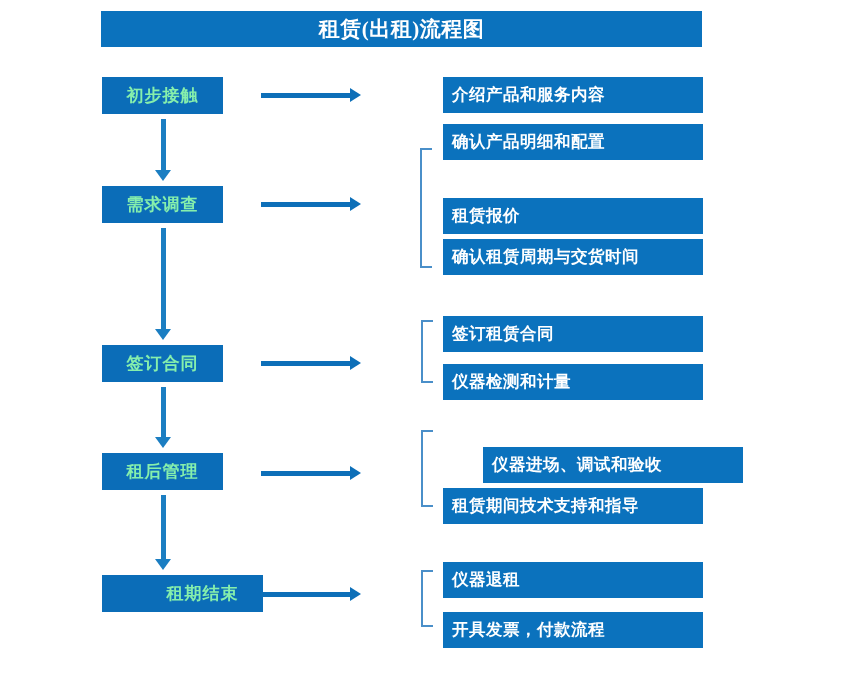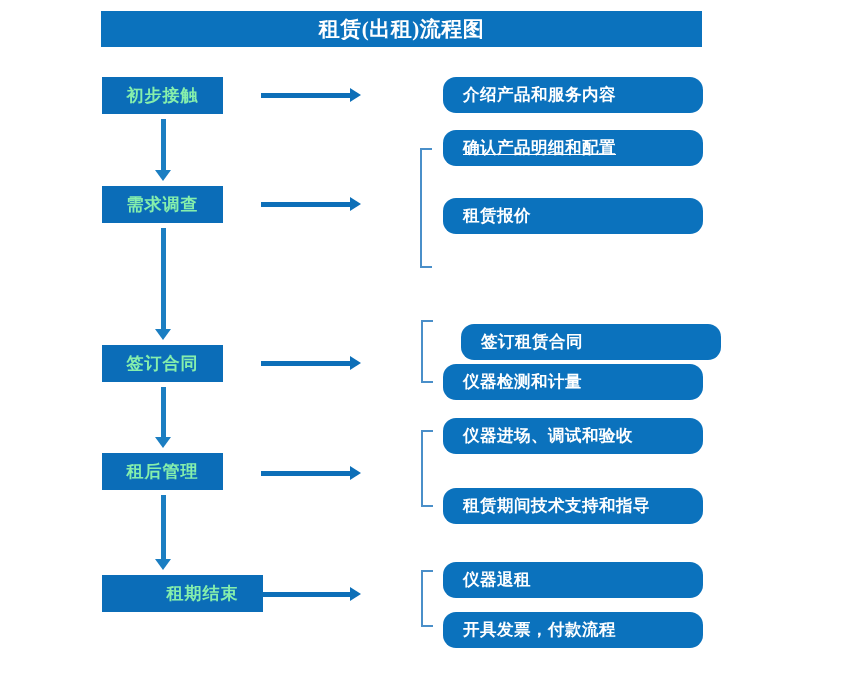--- a/index.html
+++ b/index.html
@@ -55,25 +55,24 @@
     position: absolute;
     left: 443px;
     width: 260px;
     height: 36px;
     background: #0b72bd;
     color: #ffffff;
     font-size: 16.5px;
     font-weight: bold;
     line-height: 36px;
     text-align: left;
-    padding-left: 20px;
+    padding-left: 9px;
     box-sizing: border-box;
     white-space: nowrap;
     letter-spacing: 0.5px;
-    border-radius: 13px;
   }
 
   
   .h-arrow {
     position: absolute;
     height: 14px;
     width: 100px;
   }
   .h-arrow .shaft {
     position: absolute;
@@ -177,22 +176,23 @@
     <div class="shaft"></div>
     <div class="head"></div>
   </div>
 
   <div class="bracket" style="left:420px; top:148px; height:120px;"></div>
   <div class="bracket" style="left:421px; top:320px; height:63px;"></div>
   <div class="bracket" style="left:421px; top:430px; height:77px;"></div>
   <div class="bracket" style="left:421px; top:570px; height:57px;"></div>
 
   <div class="detail-box" style="top:77px;">介绍产品和服务内容</div>
-  <div class="detail-box" style="top:130px;text-decoration:underline;">确认产品明细和配置</div>
+  <div class="detail-box" style="top:124px;">确认产品明细和配置</div>
   <div class="detail-box" style="top:186px;margin-top:12px;">租赁报价</div>
-  <div class="detail-box" style="top:324px;margin-left:18px;">签订租赁合同</div>
+  <div class="detail-box" style="top:239px;">确认租赁周期与交货时间</div>
+  <div class="detail-box" style="top:316px;">签订租赁合同</div>
   <div class="detail-box" style="top:364px;">仪器检测和计量</div>
-  <div class="detail-box" style="top:418px;">仪器进场、调试和验收</div>
+  <div class="detail-box" style="top:447px;margin-left:40px;">仪器进场、调试和验收</div>
   <div class="detail-box" style="top:488px;">租赁期间技术支持和指导</div>
   <div class="detail-box" style="top:562px;">仪器退租</div>
   <div class="detail-box" style="top:612px;">开具发票，付款流程</div>
 
 </div>
 
 </body></html>

